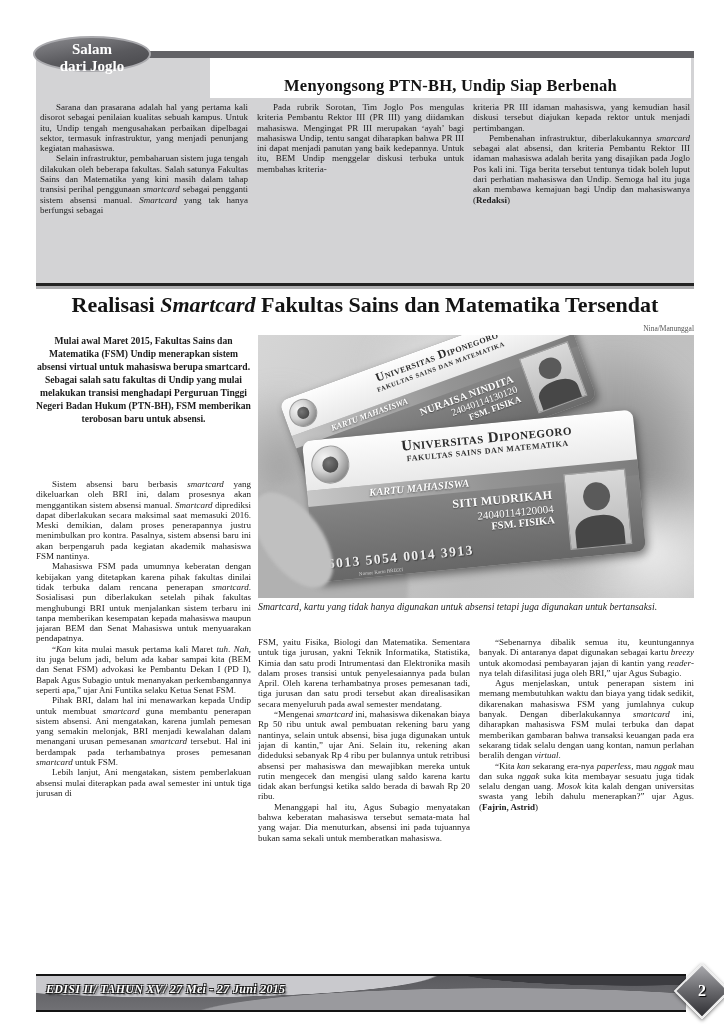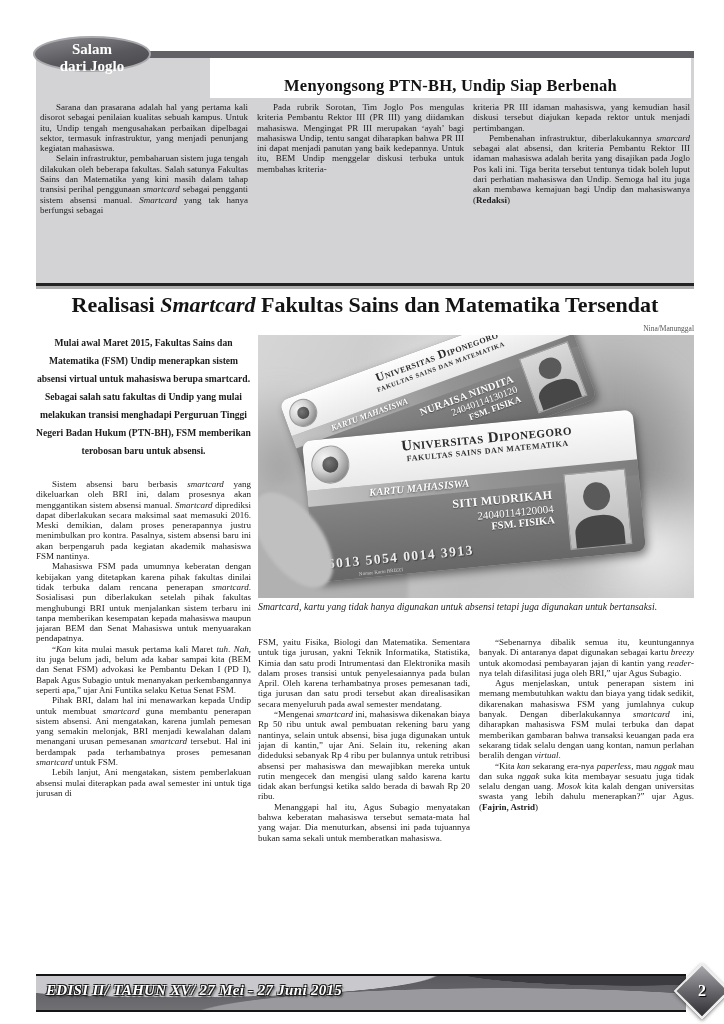--- a/index.html
+++ b/index.html
@@ -29,21 +29,21 @@
   .a1col{top:102px;height:170px;z-index:4;}
   #a1c1{left:40px;width:208px;}
   #a1c2{left:257px;width:207px;}
   #a1c3{left:473px;width:217px;}
 
   .title2{left:36px;top:292px;width:658px;text-align:center;font-size:22px;
           font-weight:bold;color:#141414;}
   .credit{left:480px;top:324px;width:214px;text-align:right;font-size:7.5px;color:#555;}
 
   .intro{left:36px;top:334px;width:215px;font-weight:bold;text-align:center;
-         font-size:9.6px;line-height:18px;}
+         font-size:9.6px;line-height:13px;}
   #a2left{left:36px;top:479px;width:215px;height:488px;}
   #a2mid{left:258px;top:637px;width:212px;height:332px;}
   #a2right{left:479px;top:637px;width:215px;height:332px;}
 
   .caption{left:258px;top:601px;width:436px;font-style:italic;font-size:9.8px;
            line-height:12px;color:#222;}
 
   
   .photo{left:258px;top:335px;width:436px;height:263px;overflow:hidden;
          background:linear-gradient(120deg,#d6d6d6,#bdbdbd 60%,#c6c6c6);
@@ -106,21 +106,21 @@
 
   
   .footer{left:36px;top:974px;width:650px;height:34px;border-top:2px solid #141414;
           border-bottom:2px solid #141414;overflow:hidden;z-index:2;
           background:
             radial-gradient(ellipse 300px 26px at 92% -18%, #3c3c40 60%, rgba(60,60,64,0) 61%),
             radial-gradient(ellipse 430px 42px at 22% -12%, #c9c9cd 60%, rgba(201,201,205,0) 61%),
             radial-gradient(ellipse 520px 50px at 72% 125%, #9a9a9e 60%, rgba(154,154,158,0) 61%),
             linear-gradient(#5a5a5e,#707074);}
   .edition{position:absolute;left:10px;top:6px;font-style:italic;font-weight:bold;
-           font-size:15px;letter-spacing:.3px;color:#ffffff;
+           font-size:12px;letter-spacing:.3px;color:#ffffff;
            text-shadow:-1px -1px 0 #1e1e1e,1px -1px 0 #1e1e1e,-1px 1px 0 #1e1e1e,
                         1px 1px 0 #1e1e1e,2px 2px 2px rgba(0,0,0,.6);}
   .page-diamond{left:682px;top:971px;width:36px;height:36px;transform:rotate(45deg);
                 background:linear-gradient(135deg,#a9a9ad 0%,#6e6e72 45%,#2f2f33 100%);
                 border:2px solid #ececec;box-shadow:1px 1px 4px rgba(0,0,0,.5);z-index:5;}
   .page-diamond span{position:absolute;inset:0;display:flex;align-items:center;justify-content:center;
                 transform:rotate(-45deg);color:#fff;font-weight:bold;font-size:16px;
                 text-shadow:1px 1px 1px #000;}
 </style>
 </head>

